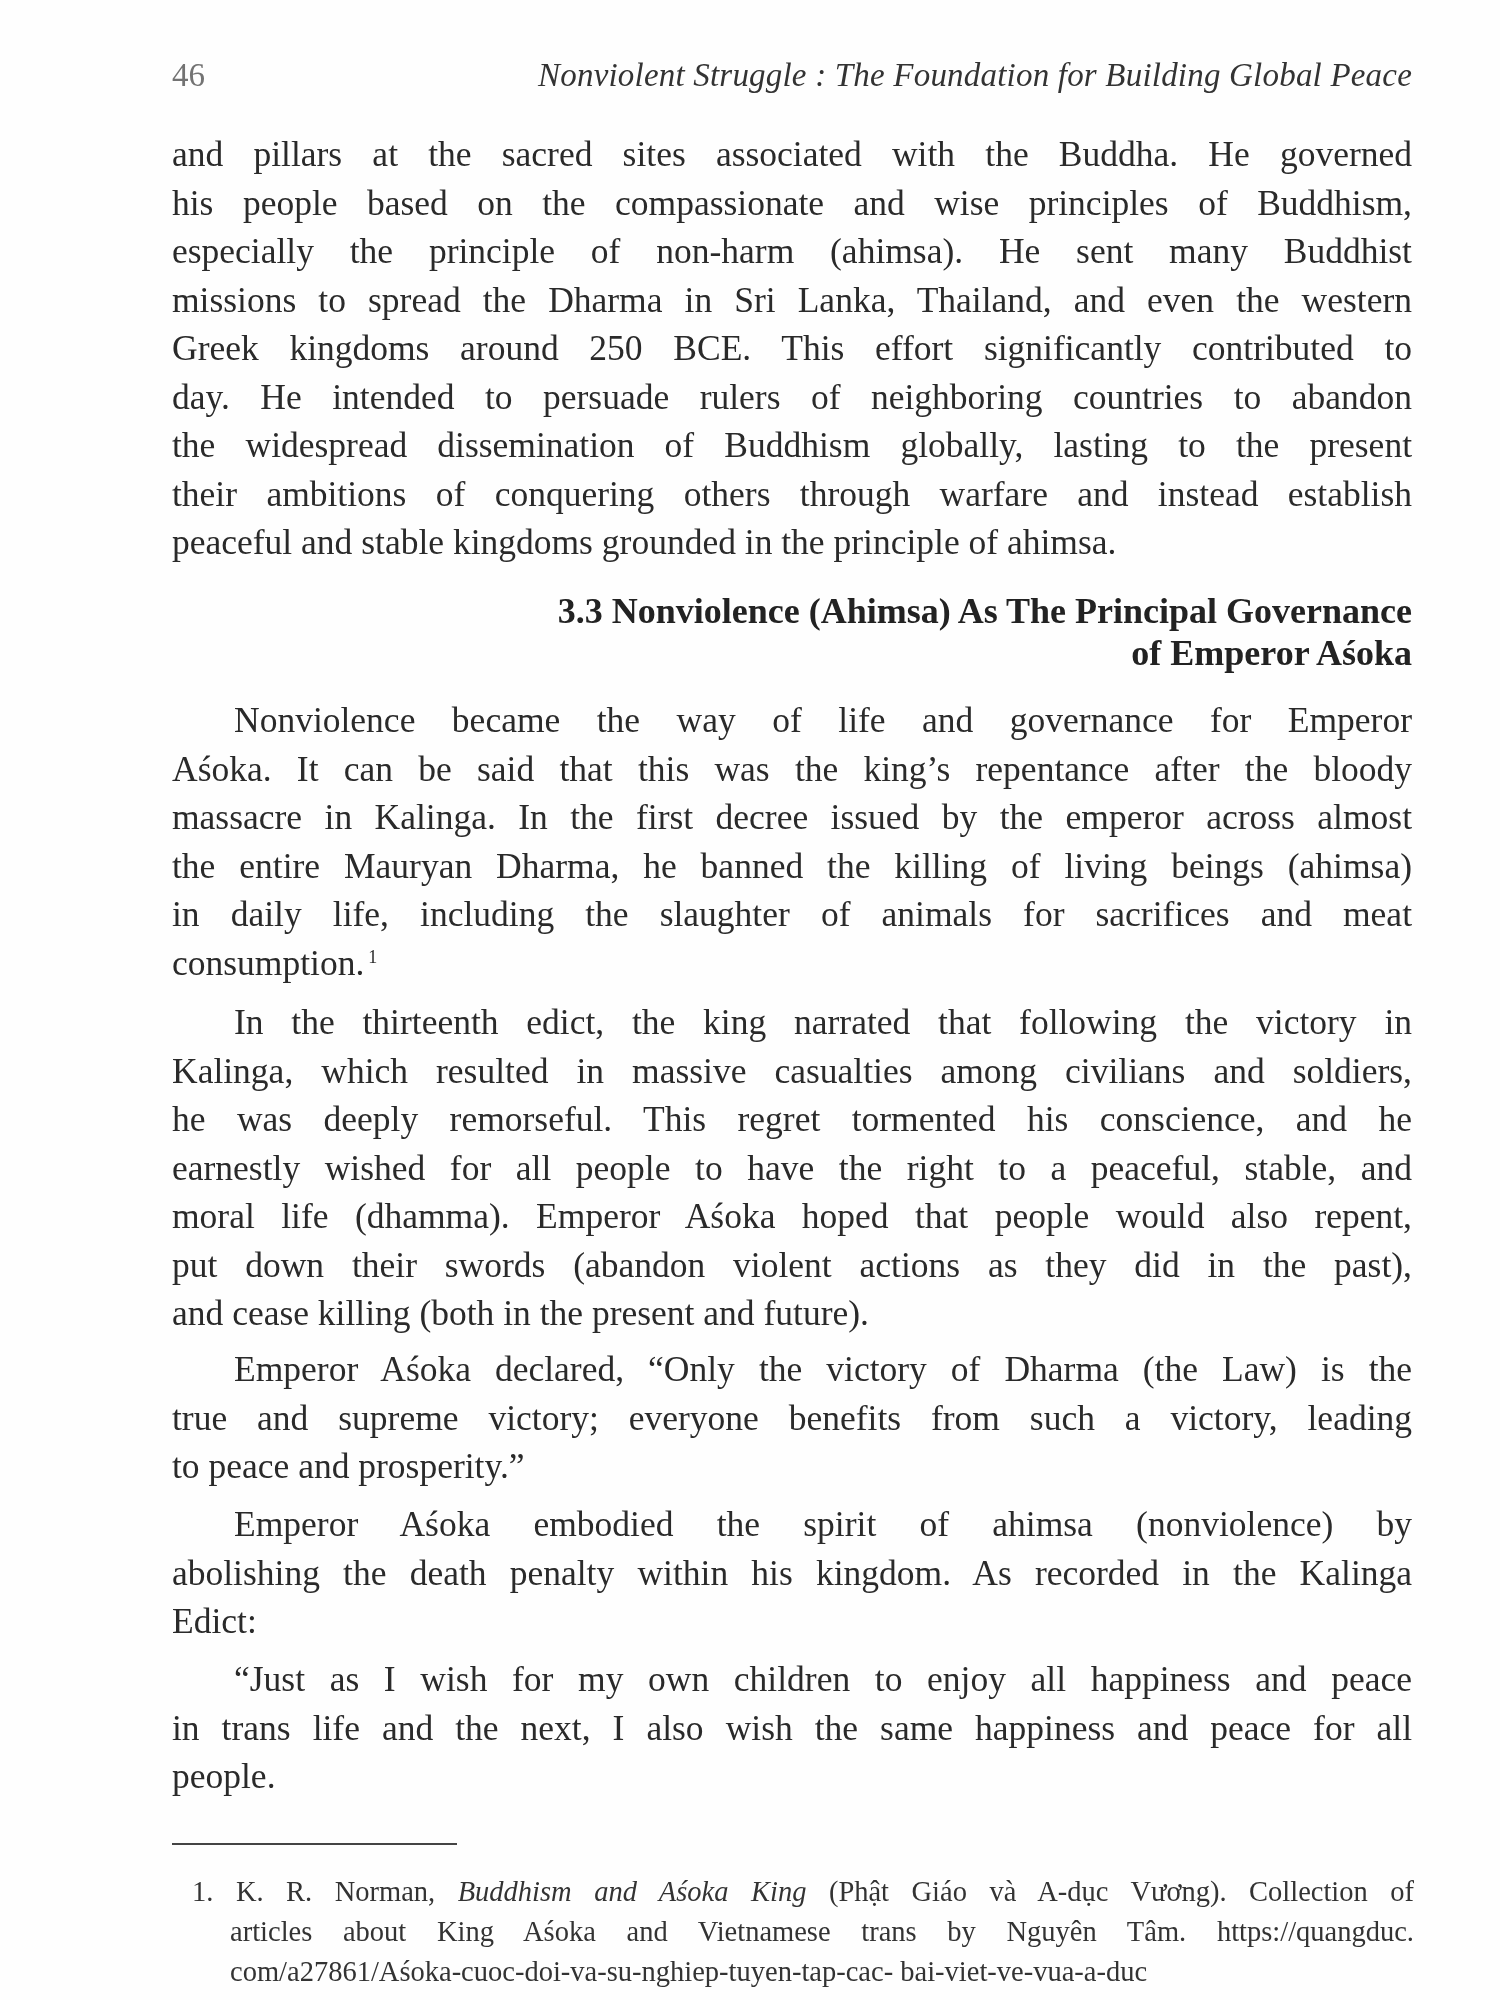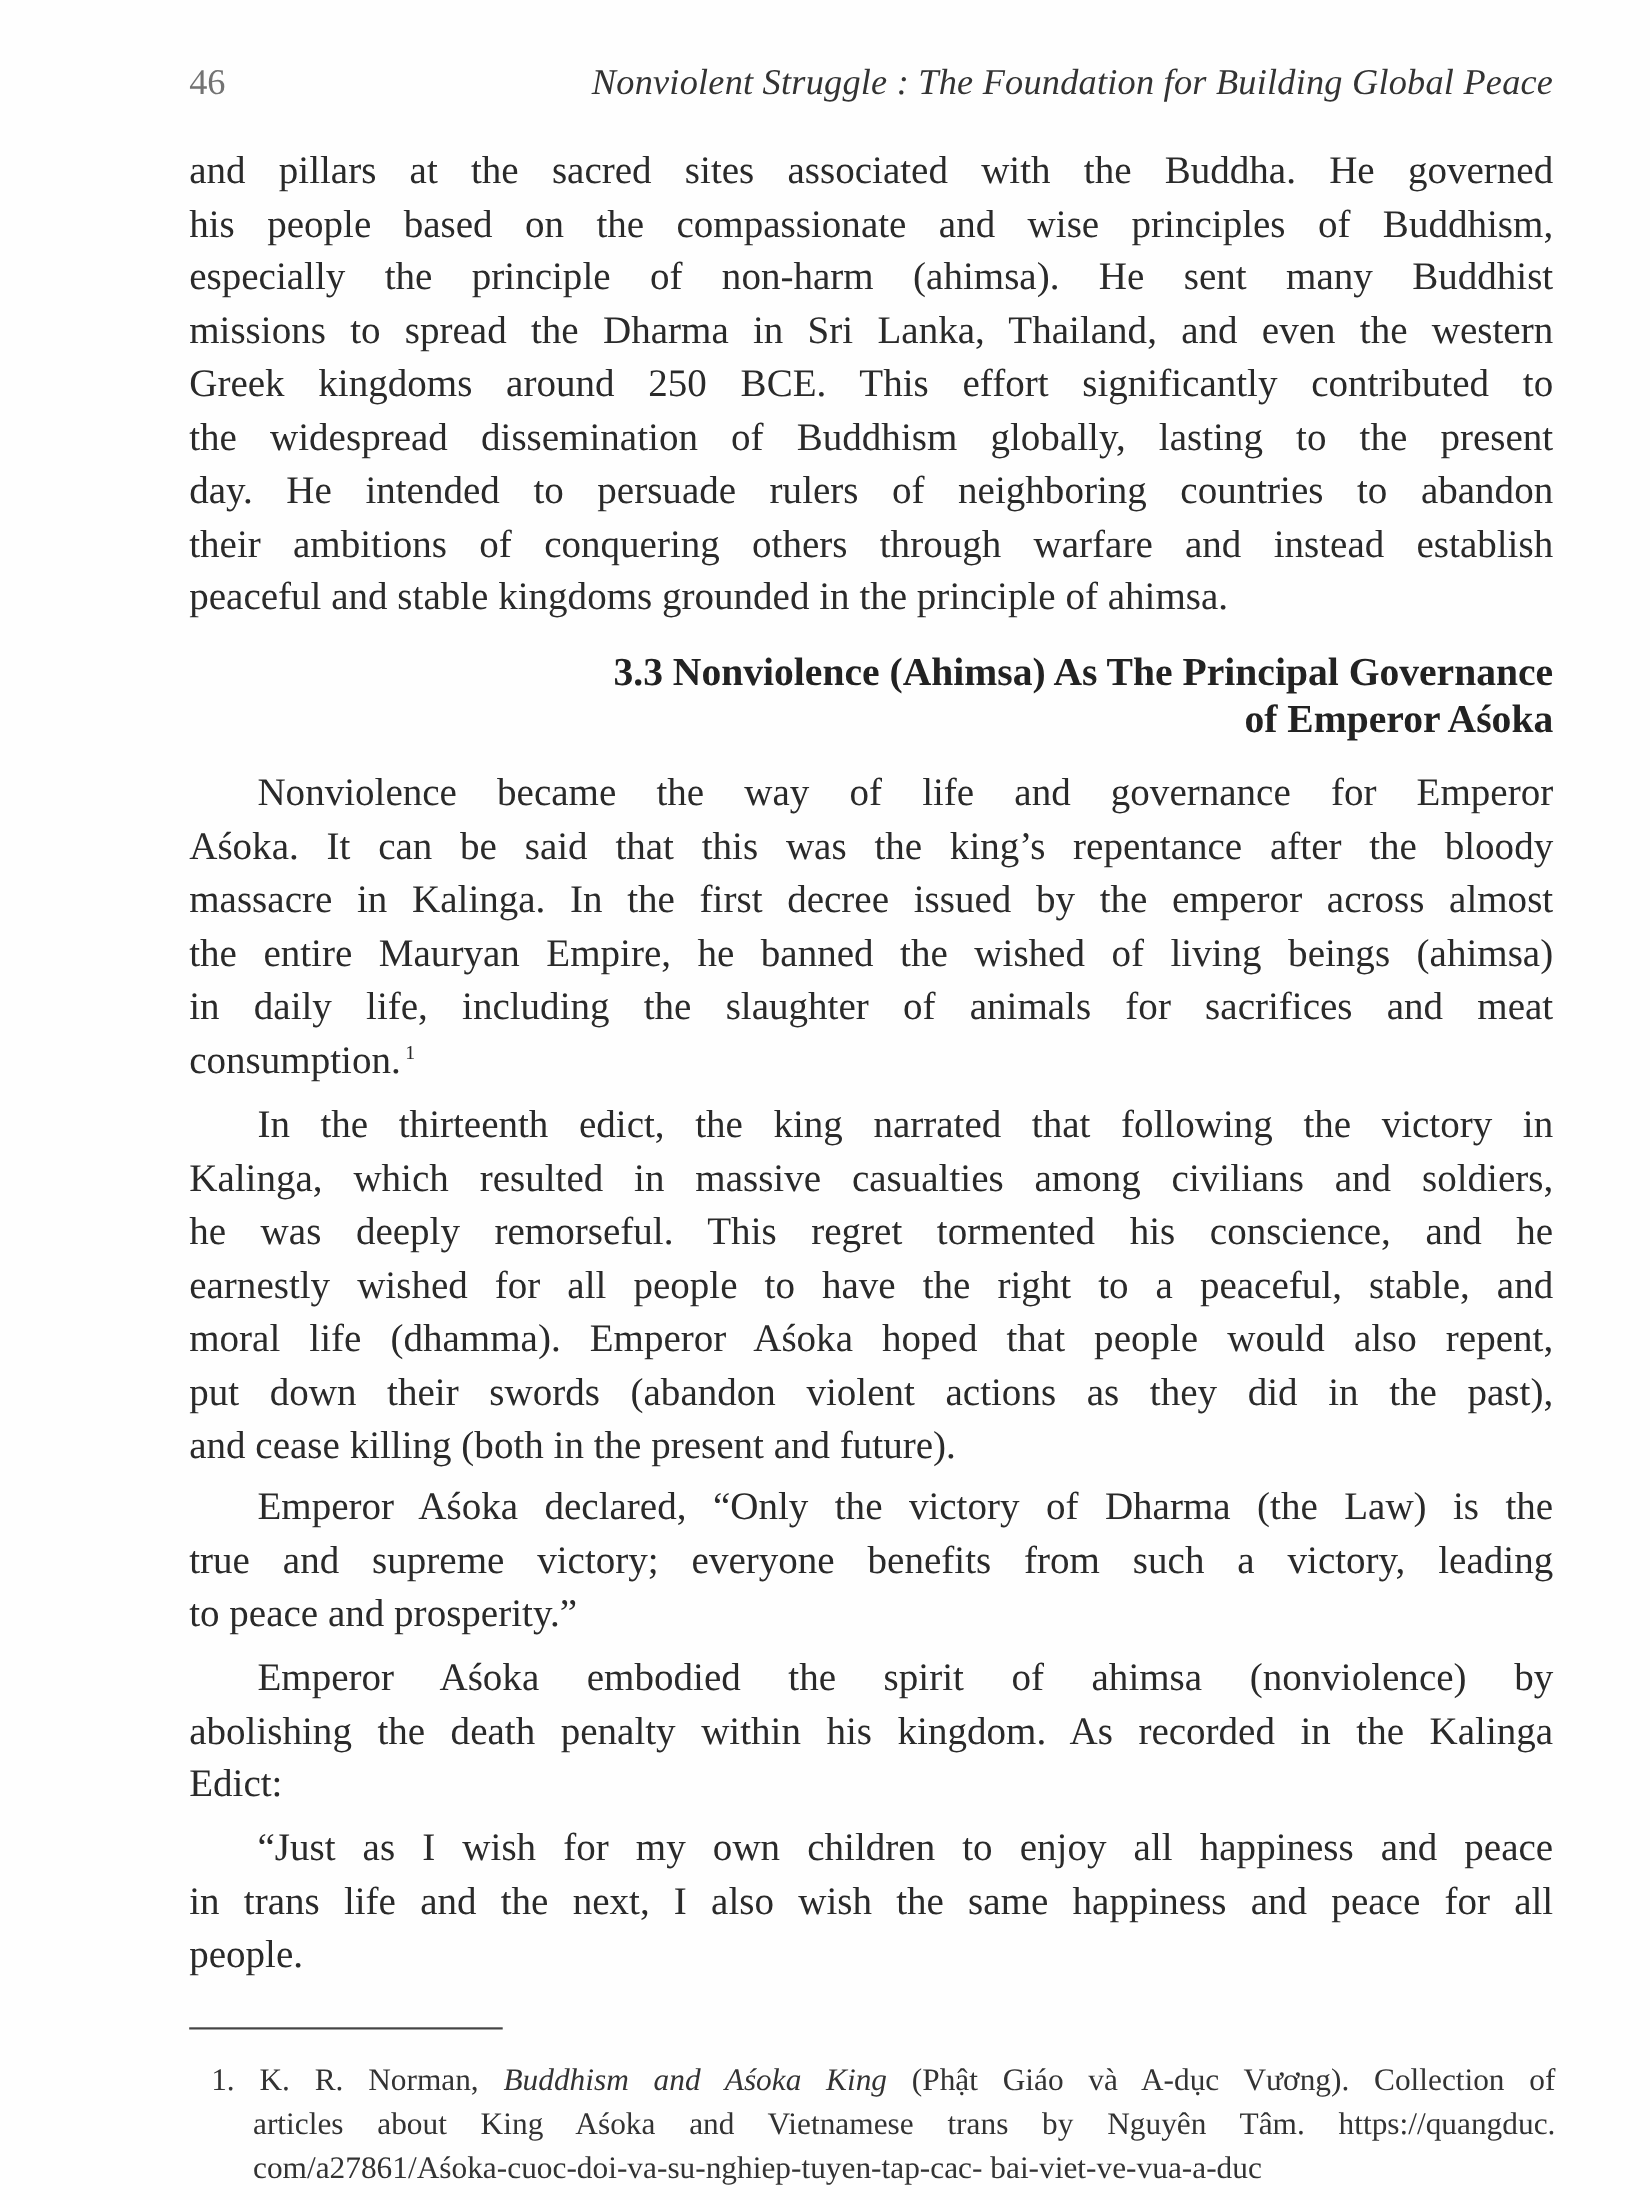--- a/index.html
+++ b/index.html
@@ -36,36 +36,36 @@
     <span class="page-num">46</span>
     <span class="running-title">Nonviolent Struggle : The Foundation for Building Global Peace</span>
   </div>
 
   <div class="blk" style="top:130px;">
     <span class="l">and pillars at the sacred sites associated with the Buddha. He governed</span>
     <span class="l">his people based on the compassionate and wise principles of Buddhism,</span>
     <span class="l">especially the principle of non-harm (ahimsa). He sent many Buddhist</span>
     <span class="l">missions to spread the Dharma in Sri Lanka, Thailand, and even the western</span>
     <span class="l">Greek kingdoms around 250 BCE. This effort significantly contributed to</span>
+    <span class="l">day. He intended to persuade rulers of neighboring countries to abandon</span>
     <span class="l">the widespread dissemination of Buddhism globally, lasting to the present</span>
-    <span class="l">day. He intended to persuade rulers of neighboring countries to abandon</span>
     <span class="l">their ambitions of conquering others through warfare and instead establish</span>
     <span class="l end">peaceful and stable kingdoms grounded in the principle of ahimsa.</span>
   </div>
 
   <div class="heading" style="top:590px;">
     <span class="hl">3.3 Nonviolence (Ahimsa) As The Principal Governance</span>
     <span class="hl">of Emperor Aśoka</span>
   </div>
 
   <div class="blk" style="top:696px;">
     <span class="l ind">Nonviolence became the way of life and governance for Emperor</span>
     <span class="l">Aśoka. It can be said that this was the king’s repentance after the bloody</span>
     <span class="l">massacre in Kalinga. In the first decree issued by the emperor across almost</span>
-    <span class="l">the entire Mauryan Empire, he banned the wished of living beings (ahimsa)</span>
+    <span class="l">the entire Mauryan Dharma, he banned the killing of living beings (ahimsa)</span>
     <span class="l">in daily life, including the slaughter of animals for sacrifices and meat</span>
     <span class="l end"><span>consumption.</span><sup class="fnref">1</sup></span>
   </div>
 
   <div class="blk" style="top:998px;">
     <span class="l ind">In the thirteenth edict, the king narrated that following the victory in</span>
     <span class="l">Kalinga, which resulted in massive casualties among civilians and soldiers,</span>
     <span class="l">he was deeply remorseful. This regret tormented his conscience, and he</span>
     <span class="l">earnestly wished for all people to have the right to a peaceful, stable, and</span>
     <span class="l">moral life (dhamma). Emperor Aśoka hoped that people would also repent,</span>

